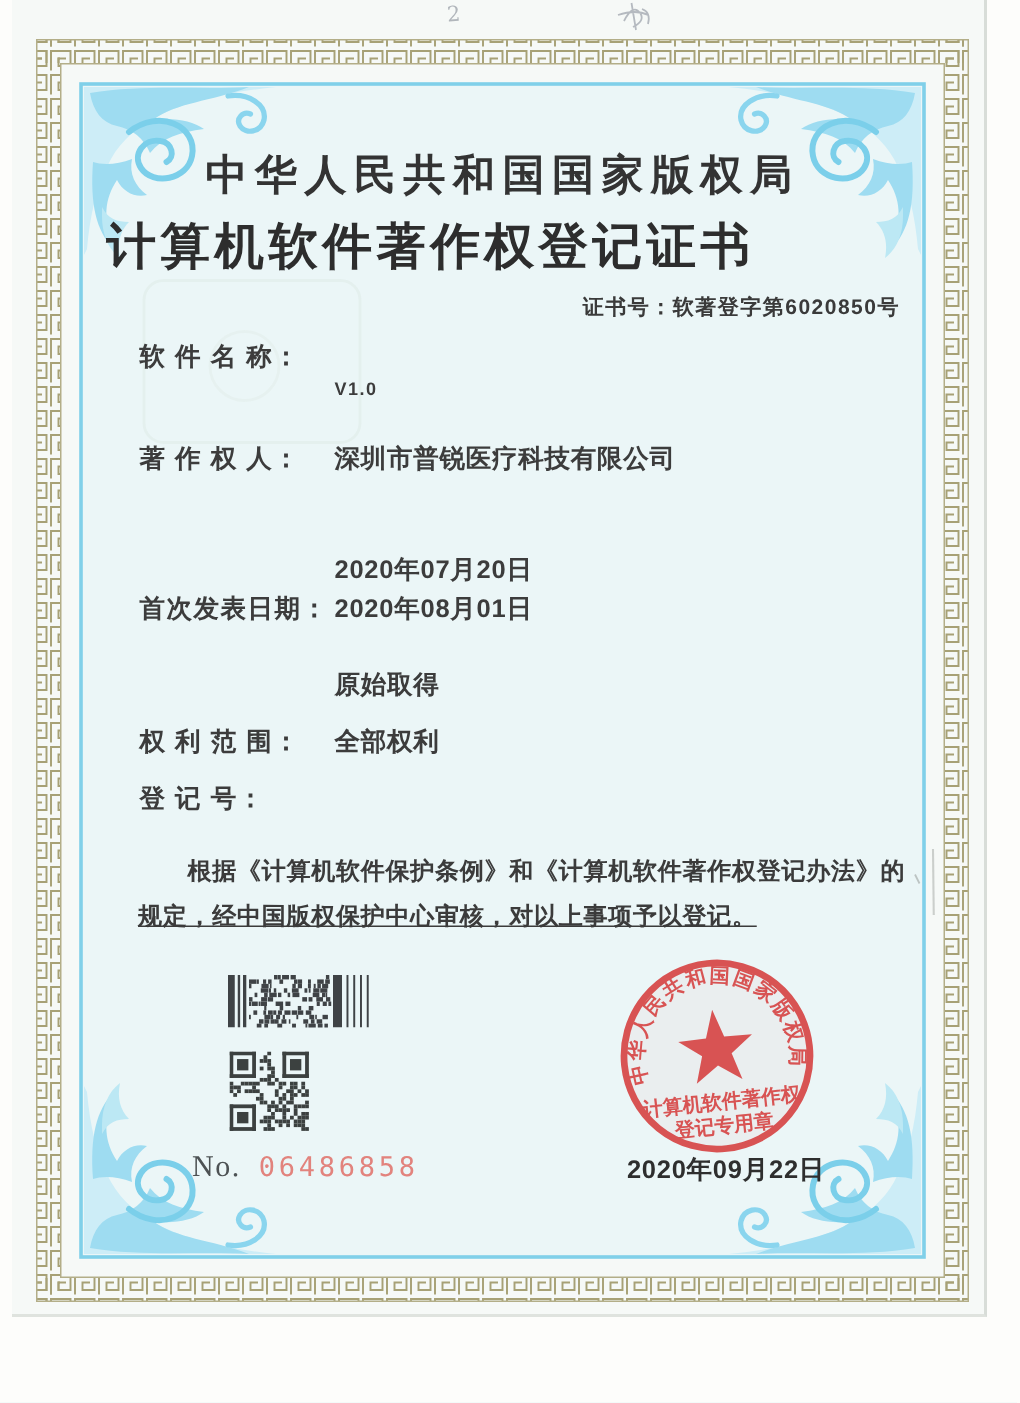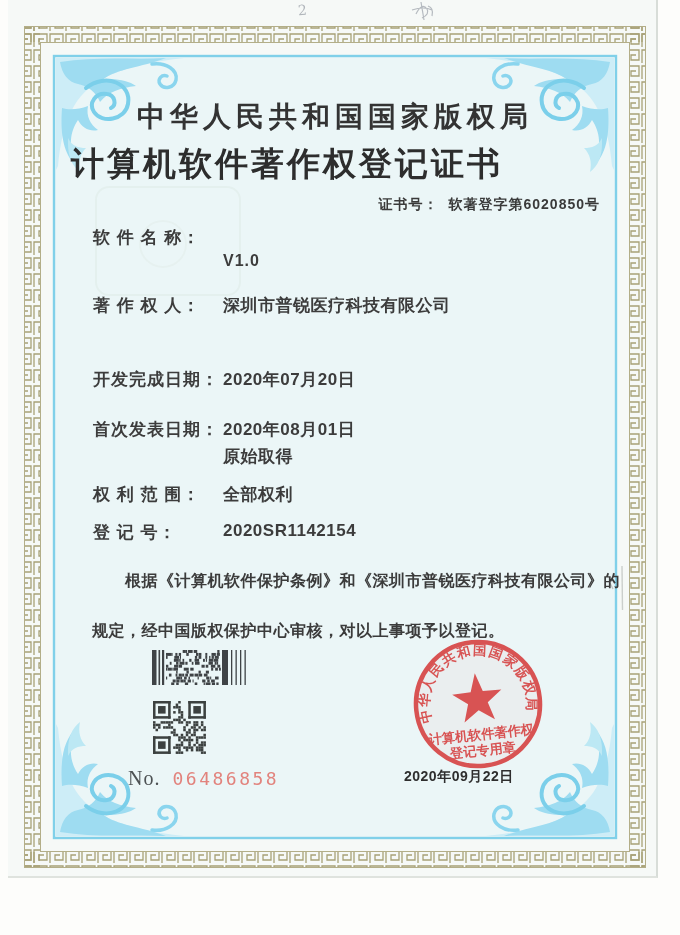--- a/index.html
+++ b/index.html
@@ -22,40 +22,40 @@
   }
   .cert-title{
     position:absolute;left:24px;top:142px;width:526px;text-align:center;
     font-family:"Liberation Serif","DejaVu Serif",serif;
     font-size:33px;font-weight:bold;letter-spacing:3px;color:#2d2d2d;white-space:nowrap;
   }
   .cert-no{
     position:absolute;top:196px;right:80px;
     font-size:14px;font-weight:bold;color:#3a3a3a;letter-spacing:1px;white-space:nowrap;
   }
-  .cert-no .sp{margin-right:10px;}
+  .cert-no .sp{margin-right:0;}
   .row{position:absolute;left:0;top:0;width:596px;height:24px;}
   .lbl{position:absolute;left:93px;font-size:17px;font-weight:bold;color:#3c3c3c;letter-spacing:1px;white-space:nowrap;}
   .val{position:absolute;left:223px;font-size:17px;font-weight:bold;color:#3c3c3c;letter-spacing:0.5px;white-space:nowrap;}
-  .val2{position:absolute;left:223px;top:252px;font-size:16px;font-weight:bold;color:#3c3c3c;letter-spacing:1px;}
+  .val2{position:absolute;left:223px;top:252px;font-size:12px;font-weight:bold;color:#3c3c3c;letter-spacing:1px;}
   .stmt{position:absolute;left:92px;width:520px;font-size:16px;font-weight:bold;color:#3b3b3b;letter-spacing:0.5px;white-space:nowrap;}
   .stmt.l1{top:571px;text-indent:33px;}
-  .stmt.l2{top:621px;}
+  .stmt.l2{top:601px;text-decoration:underline;}
   .serial{position:absolute;left:128px;top:767px;white-space:nowrap;}
   .serial .no{
     font-family:"Liberation Serif","DejaVu Serif",serif;
     font-size:20px;color:#4d5254;letter-spacing:1px;margin-top:35px;
   }
   .serial .num{
     font-family:"DejaVu Sans Mono",monospace;
     font-size:18px;color:#e2837d;letter-spacing:2.5px;margin-left:12px;
   }
   .issue-date{
     position:absolute;left:404px;top:768px;width:160px;
-    font-size:14px;font-weight:bold;color:#2e2e2e;letter-spacing:0.5px;white-space:nowrap;
+    font-size:17px;font-weight:bold;color:#2e2e2e;letter-spacing:0.5px;white-space:nowrap;text-align:center;
   }
   .pencil-note{
     position:absolute;left:298px;top:2px;
     font-family:"DejaVu Serif",serif;font-size:14px;color:#9aa0a8;opacity:0.75;
     transform:rotate(-4deg);
   }
   .watermark{
     position:absolute;left:95px;top:186px;width:142px;height:106px;
     border:2px solid #e3efed;border-radius:14px;opacity:0.8;
   }
@@ -123,44 +123,42 @@
   <span class="lbl">软 件 名 称：</span>
 </div>
 <div class="val2">V1.0</div>
 
 <div class="row" style="top:294px">
   <span class="lbl">著 作 权 人：</span>
   <span class="val">深圳市普锐医疗科技有限公司</span>
 </div>
 
 <div class="row" style="top:368px">
-  <span class="lbl">开发完成日期：</span>
   <span class="val">2020年07月20日</span>
 </div>
 
-<div class="row" style="top:418px">
+<div class="row" style="top:394px">
   <span class="lbl">首次发表日期：</span>
   <span class="val">2020年08月01日</span>
 </div>
 
 <div class="row" style="top:445px">
   <span class="val">原始取得</span>
 </div>
 
 <div class="row" style="top:483px">
   <span class="lbl">权 利 范 围：</span>
   <span class="val">全部权利</span>
 </div>
 
 <div class="row" style="top:521px">
   <span class="lbl">登  记  号：</span>
-  <span class="val">2020SR1142154</span>
-</div>
-
-<div class="stmt l1">根据《计算机软件保护条例》和《深圳市普锐医疗科技有限公司》的</div>
+</div>
+
+<div class="stmt l1">根据《计算机软件保护条例》和《计算机软件著作权登记办法》的</div>
 <div class="stmt l2">规定，经中国版权保护中心审核，对以上事项予以登记。</div>
 
 <svg class="bc-svg" width="96" height="35" viewBox="0 0 96 35">
   <g id="bc-g" fill="#3f4346">
       <rect x="0" y="0" width="4.5" height="35"></rect>
       <rect x="6.5" y="0" width="1.6" height="35"></rect>
       <rect x="10" y="0" width="2.2" height="35"></rect>
       <rect x="30.679438001699488" y="0" width="2.332311899090331" height="2.95"></rect>
       <rect x="33.11572067435632" y="0" width="2.0422015064592483" height="2.95"></rect>
       <rect x="36.035165093389885" y="0" width="4.622968863520291" height="2.95"></rect>

